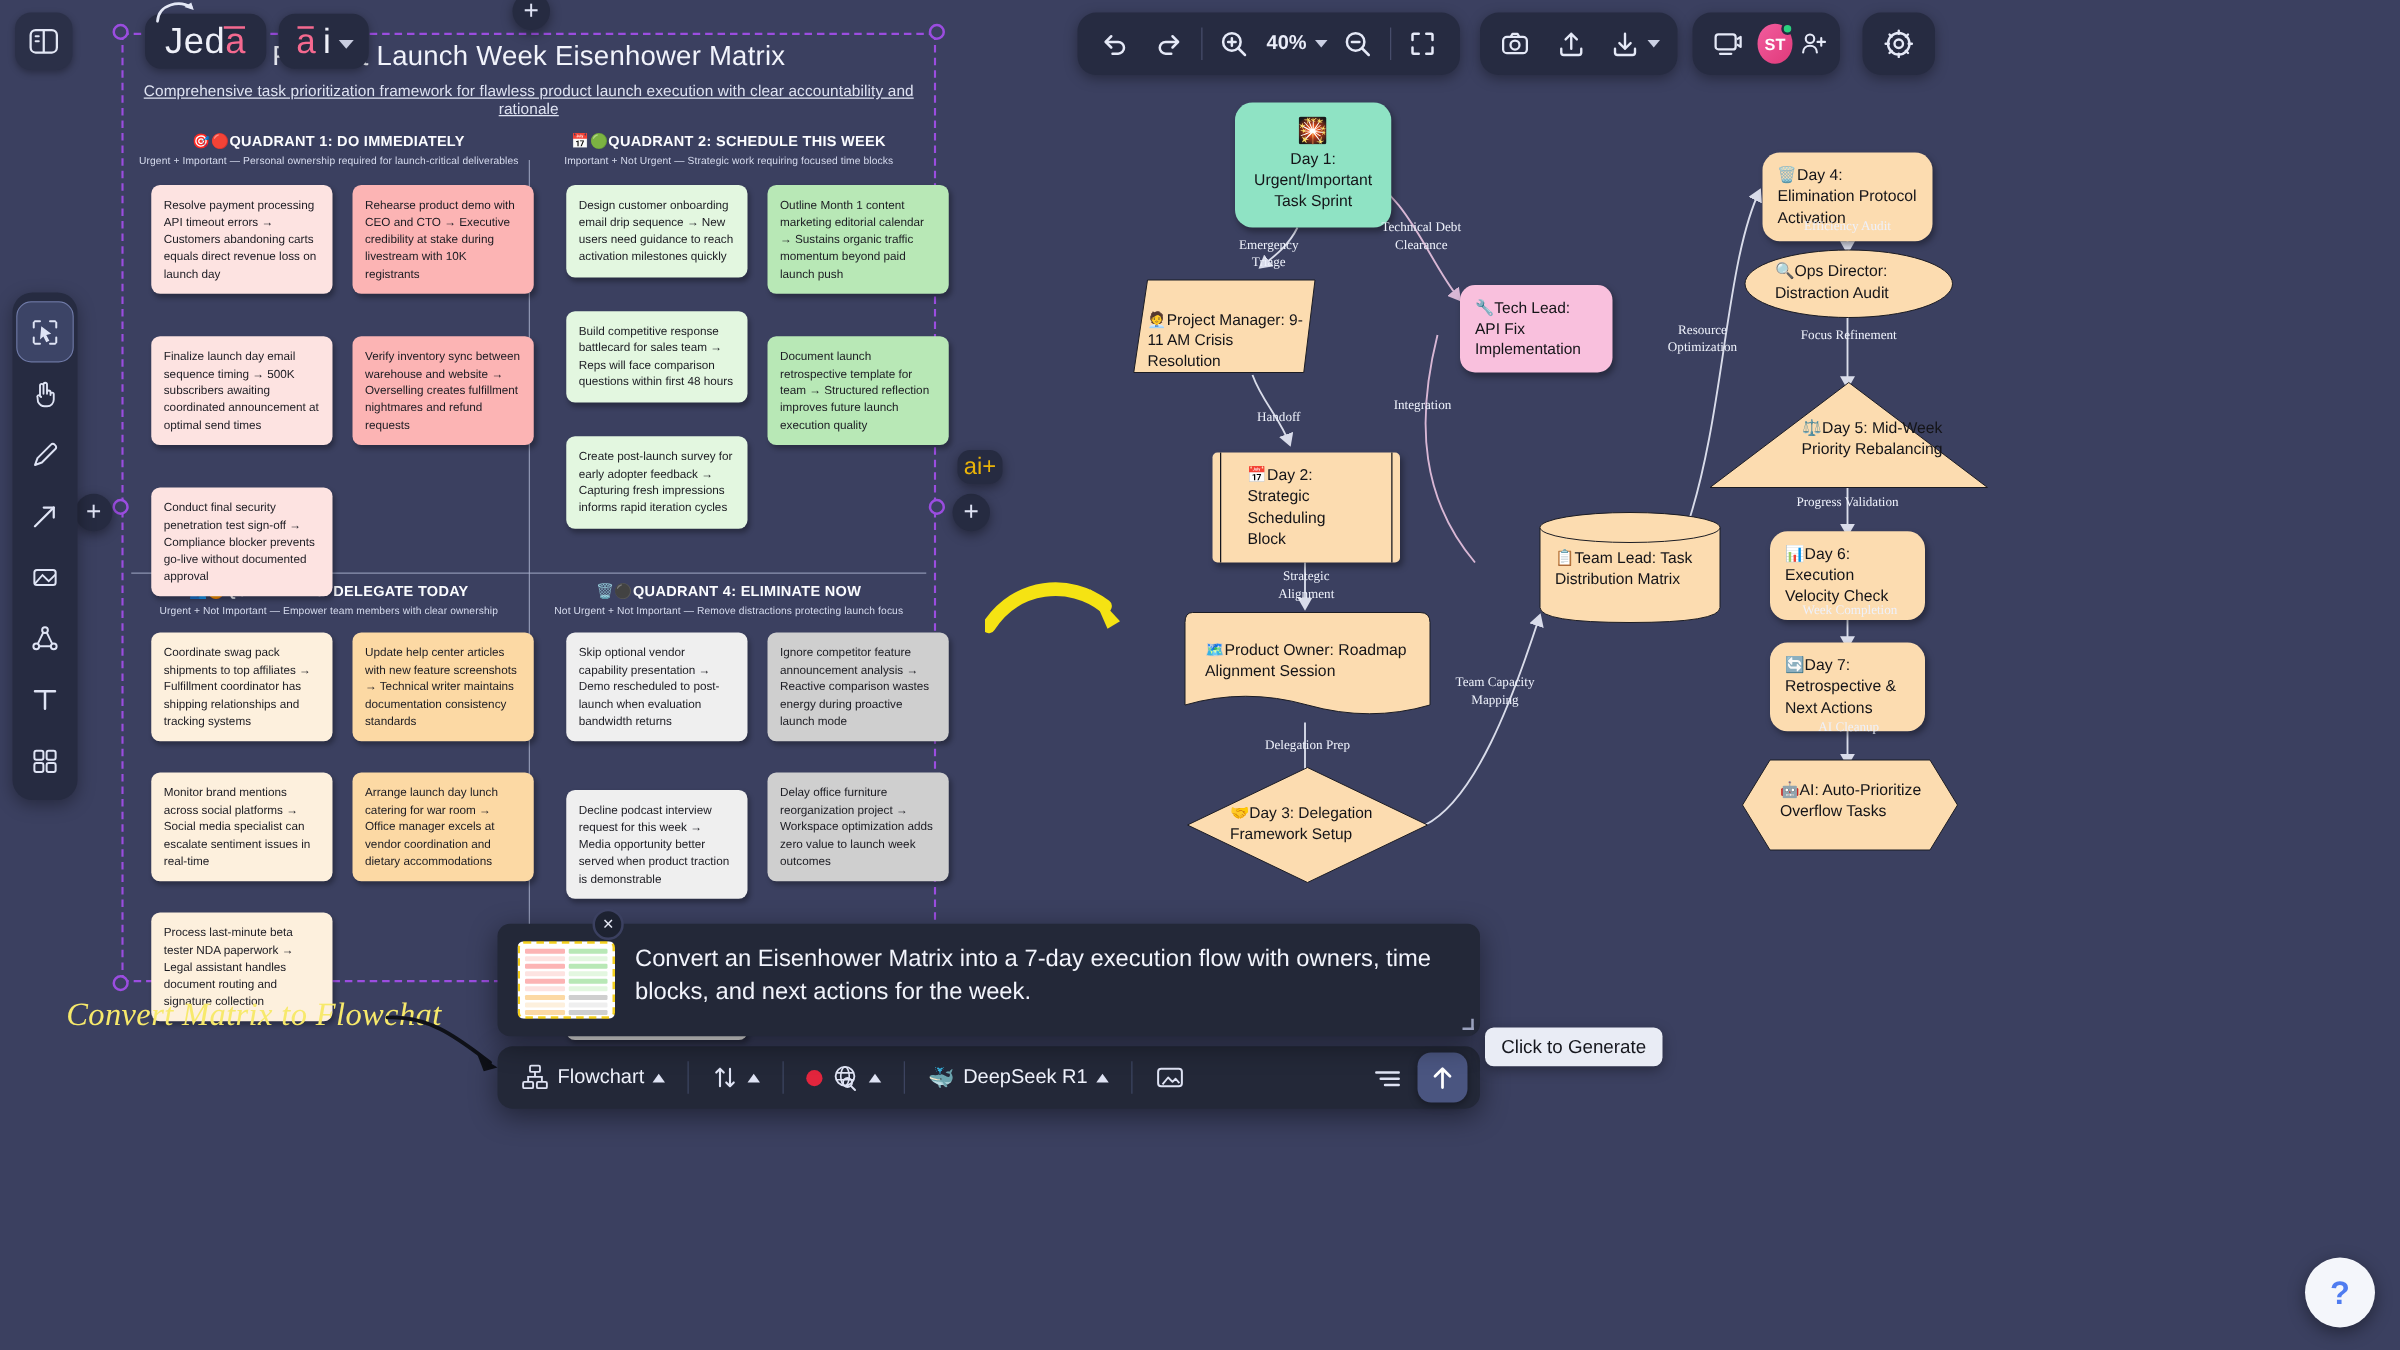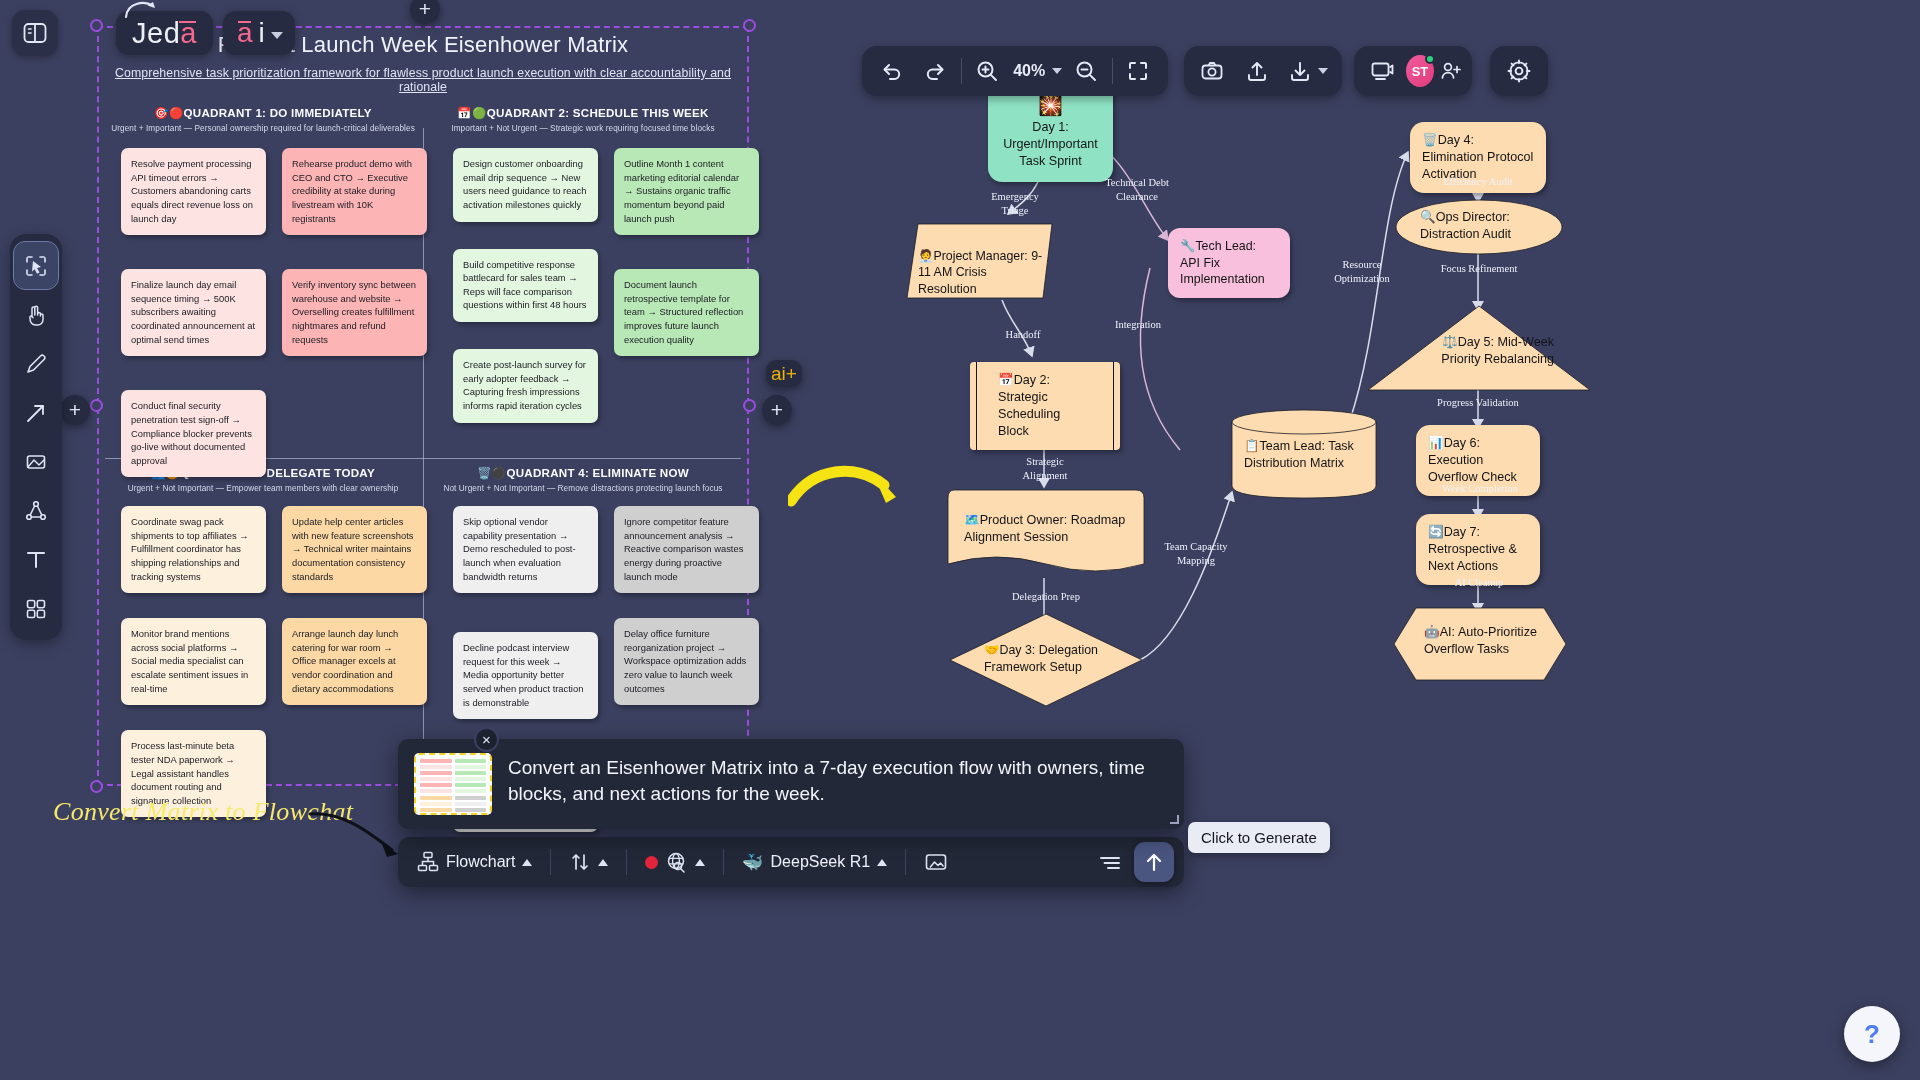--- a/index.html
+++ b/index.html
@@ -142,21 +142,21 @@
   .n-proc { border-radius: 4px; }
   .edge-label {
     position:absolute; color:#eef1fb; font-size:10.5px;
     font-family:"Liberation Serif", serif; text-align:center; line-height:1.3;
   }
   .flow svg { position:absolute; left:0; top:0; overflow:visible; }
 
   
   .tr-group {
     position:absolute; top:10px; height:50px; border-radius:15px; background:#262b41;
-    display:flex; align-items:center; box-shadow: 0 3px 10px rgba(0,0,0,.35); z-index:40;margin-top:36px;
+    display:flex; align-items:center; box-shadow: 0 3px 10px rgba(0,0,0,.35); z-index:40;
   }
   .tr-btn { width:46px; height:50px; display:flex; align-items:center; justify-content:center; }
   .divider-v { width:1px; height:26px; background:#474d6b; margin: 0 4px; }
   .zoom-label { color:#e9ecf8; font-size:16px; font-weight:700; padding:0 2px; }
   .zoom-chev { width:0;height:0;border-left:5px solid transparent;border-right:5px solid transparent;border-top:6px solid #cbd0e4; margin-left:5px; }
   .avatar {
     width:32px;height:32px;border-radius:50%;
     background: linear-gradient(135deg,#f25c9e,#e03a7a);
     color:#fff;font-size:13px;font-weight:700;
     display:flex;align-items:center;justify-content:center; position:relative;
@@ -503,21 +503,21 @@
 
     <div class="node" style="left:586px; top:304px; width:226px; height:88px; background:transparent; box-shadow:none; padding:0;text-align:right;">
       <svg width="226" height="88" style="position:absolute;left:0;top:0;">
         <path d="M113 2 L224 86 L2 86 Z" fill="#fcdcb0" stroke="#1b1c24" stroke-width="0.8"></path>
       </svg>
       <div style="position:absolute; left:58px; top:30px; width:130px; font-size:12.6px; line-height:1.35;">⚖️Day 5: Mid-Week Priority Rebalancing</div>
     </div>
     <div class="edge-label" style="left:652px; top:396px; width:92px;">Progress Validation</div>
 
     <div class="node n-round" style="left:636px; top:425px; width:124px; min-height:44px; font-size:12.6px;">
-      <span>📊Day 6: Execution Overflow Check</span>
+      <span>📊Day 6: Execution Velocity Check</span>
     </div>
     <div class="edge-label" style="left:656px; top:482px; width:88px;">Week Completion</div>
 
     <div class="node n-round" style="left:636px; top:514px; width:124px; min-height:58px; font-size:12.6px;">
       <span>🔄Day 7: Retrospective &amp; Next Actions</span>
     </div>
     <div class="edge-label" style="left:662px; top:576px; width:74px;">AI Cleanup</div>
 
     <div class="node" style="left:612px; top:606px; width:176px; height:76px; background:transparent; box-shadow:none; padding:0;">
       <svg width="176" height="76" style="position:absolute;left:0;top:0;">

